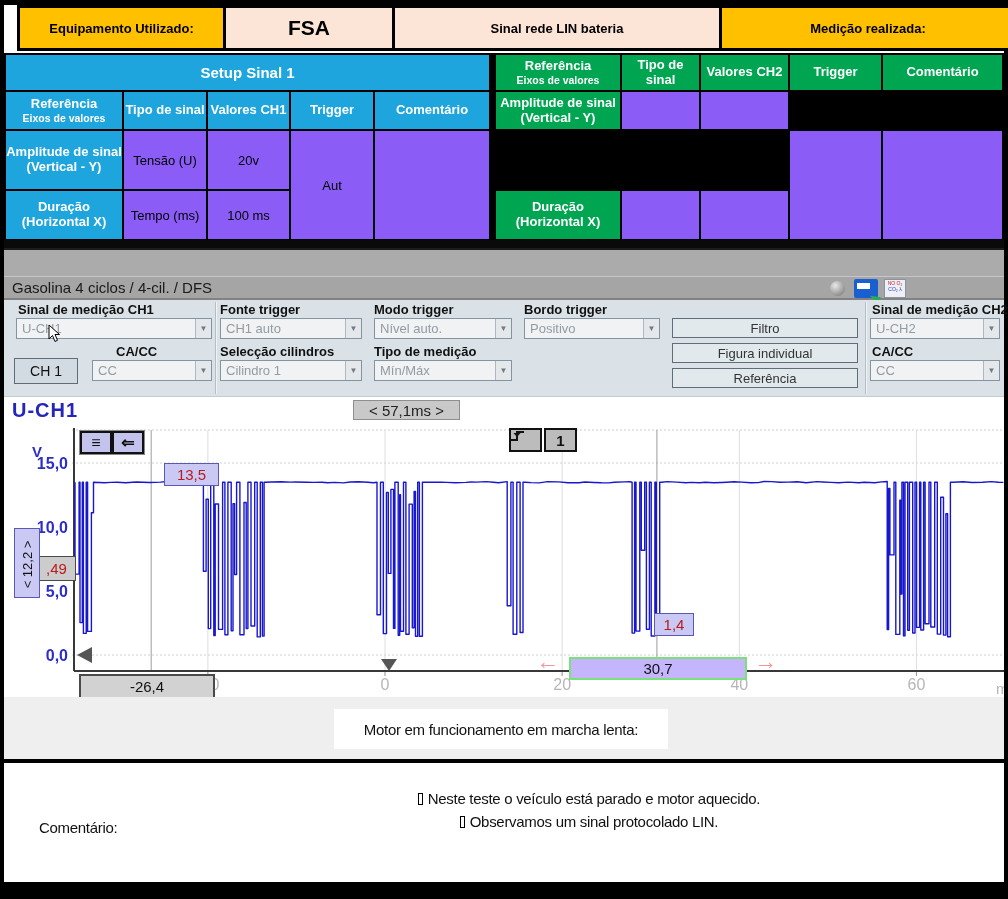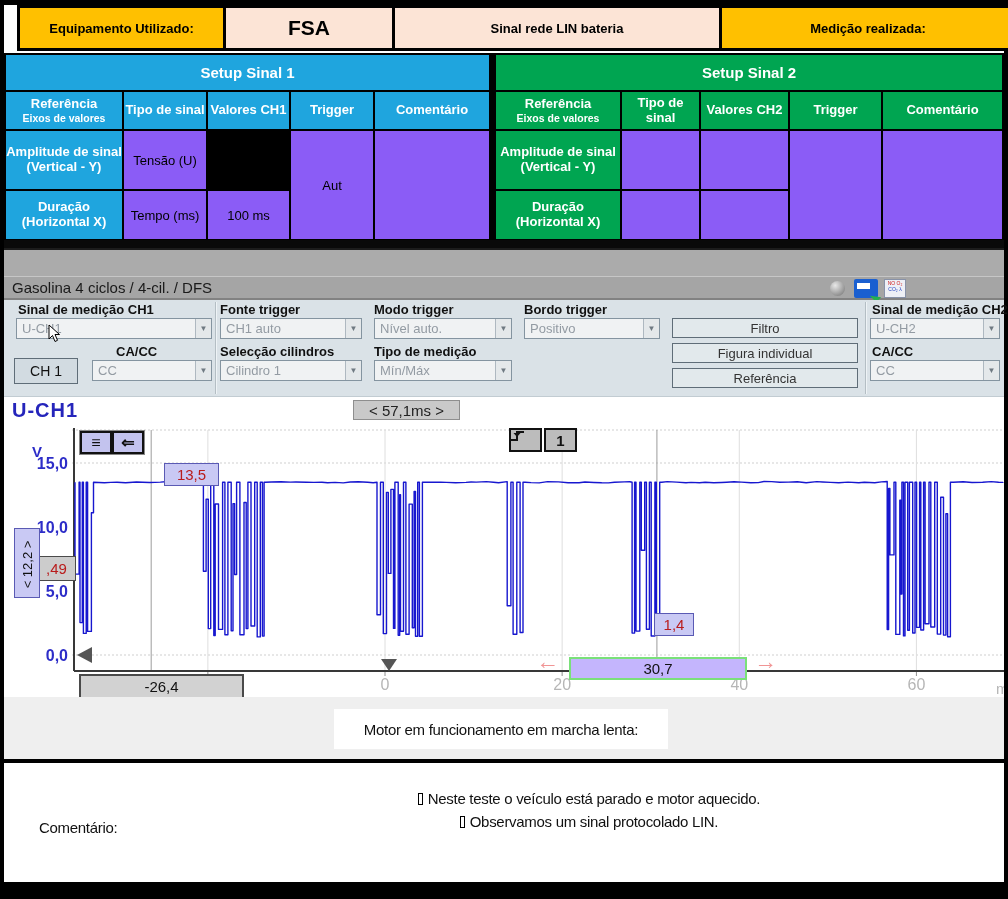--- a/index.html
+++ b/index.html
@@ -62,21 +62,21 @@
   .vbox{position:absolute;left:10px;top:100px;width:26px;height:70px;background:#c9c9f4;border:1px solid #5a5ab4;z-index:3;}
   .vbox span{position:absolute;left:-23px;top:28px;width:70px;text-align:center;transform:rotate(-90deg);font-size:13px;color:#111;}
   .panbtns{position:absolute;left:75px;top:2px;display:flex;border:1px solid #888;}
   .panbtns .pb{width:32px;height:23px;background:#c3c3ee;border:2px solid #111;display:flex;align-items:center;justify-content:center;font-size:16px;font-weight:bold;color:#111;}
   .trigbtns{position:absolute;left:505px;top:0;display:flex;}
   .trigbtns .tb{width:33px;height:24px;background:#bcbcbc;border:2px solid #111;display:flex;align-items:center;justify-content:center;font-size:15px;font-weight:bold;color:#111;margin-right:2px;}
   .tri-left{position:absolute;width:0;height:0;border-top:8px solid transparent;border-bottom:8px solid transparent;border-right:15px solid #555;}
   .tri-down{position:absolute;width:0;height:0;border-left:8px solid transparent;border-right:8px solid transparent;border-top:12px solid #555;}
   .deltabox{position:absolute;left:565px;top:229px;width:178px;height:23px;background:#c4b5fd;border:2px solid #7ae07a;display:flex;align-items:center;justify-content:center;font-size:15px;color:#111;z-index:2;}
   .redarrow{position:absolute;font-size:23px;font-weight:bold;color:#f19595;z-index:2;}
-  .c1box{position:absolute;left:75px;top:246px;width:165px;height:25px;background:#d2d2d2;border:2px solid #4a4a4a;display:flex;align-items:center;justify-content:center;font-size:15px;color:#111;z-index:2;}
+  .c1box{position:absolute;left:75px;top:246px;width:136px;height:25px;background:#d2d2d2;border:2px solid #4a4a4a;display:flex;align-items:center;justify-content:center;font-size:15px;color:#111;z-index:2;}
   .vlabel{position:absolute;left:28px;top:15px;font-size:15px;font-weight:bold;color:#2d2dc8;}
 
   
   .motor-band{position:absolute;left:0;top:692px;width:1000px;height:66px;background:#efefef;border-bottom:4px solid #000;}
   .motor-box{position:absolute;left:330px;top:12px;width:334px;height:40px;background:#fff;display:flex;align-items:center;justify-content:center;}
   .motor-box span{font-size:15px;color:#111;letter-spacing:-0.3px;}
   .comment-area{position:absolute;left:0;top:758px;width:1000px;height:119px;background:#fff;}
   .cmt-label{position:absolute;left:35px;top:56px;font-size:15px;color:#111;letter-spacing:-0.3px;}
   .cmt-lines{position:absolute;left:170px;top:24px;width:830px;text-align:center;}
   .cmt-line{font-size:15px;color:#111;letter-spacing:-0.3px;line-height:23px;}
@@ -105,31 +105,31 @@
           </div>
       <div class="hc">Tipo de sinal</div>
       <div class="hc">Valores CH1</div>
       <div class="hc">Trigger</div>
       <div class="hc">Comentário</div>
       <div class="hc">
             <span>Amplitude de sinal</span>
             <span>(Vertical - Y)</span>
           </div>
       <div class="dc">Tensão (U)</div>
+      <div class="dc">20v</div>
       <div class="dc" style="grid-column:4;grid-row:3/5">Aut</div>
       <div class="dc" style="grid-column:5;grid-row:3/5"></div>
       <div class="hc" style="grid-column:1;grid-row:4">
             <span>Duração</span>
             <span>(Horizontal X)</span>
           </div>
       <div class="dc" style="grid-column:2;grid-row:4">Tempo (ms)</div>
       <div class="dc" style="grid-column:3;grid-row:4">100 ms</div>
     </div>
     <div class="st green">
-      <div class="st-title">Setup Sinal 2</div>
       <div class="hc">
             <span>Referência</span>
             <span class="sub">Eixos de valores</span>
           </div>
       <div class="hc">Tipo de sinal</div>
       <div class="hc">Valores CH2</div>
       <div class="hc">Trigger</div>
       <div class="hc">Comentário</div>
       <div class="hc">
             <span>Amplitude de sinal</span>

